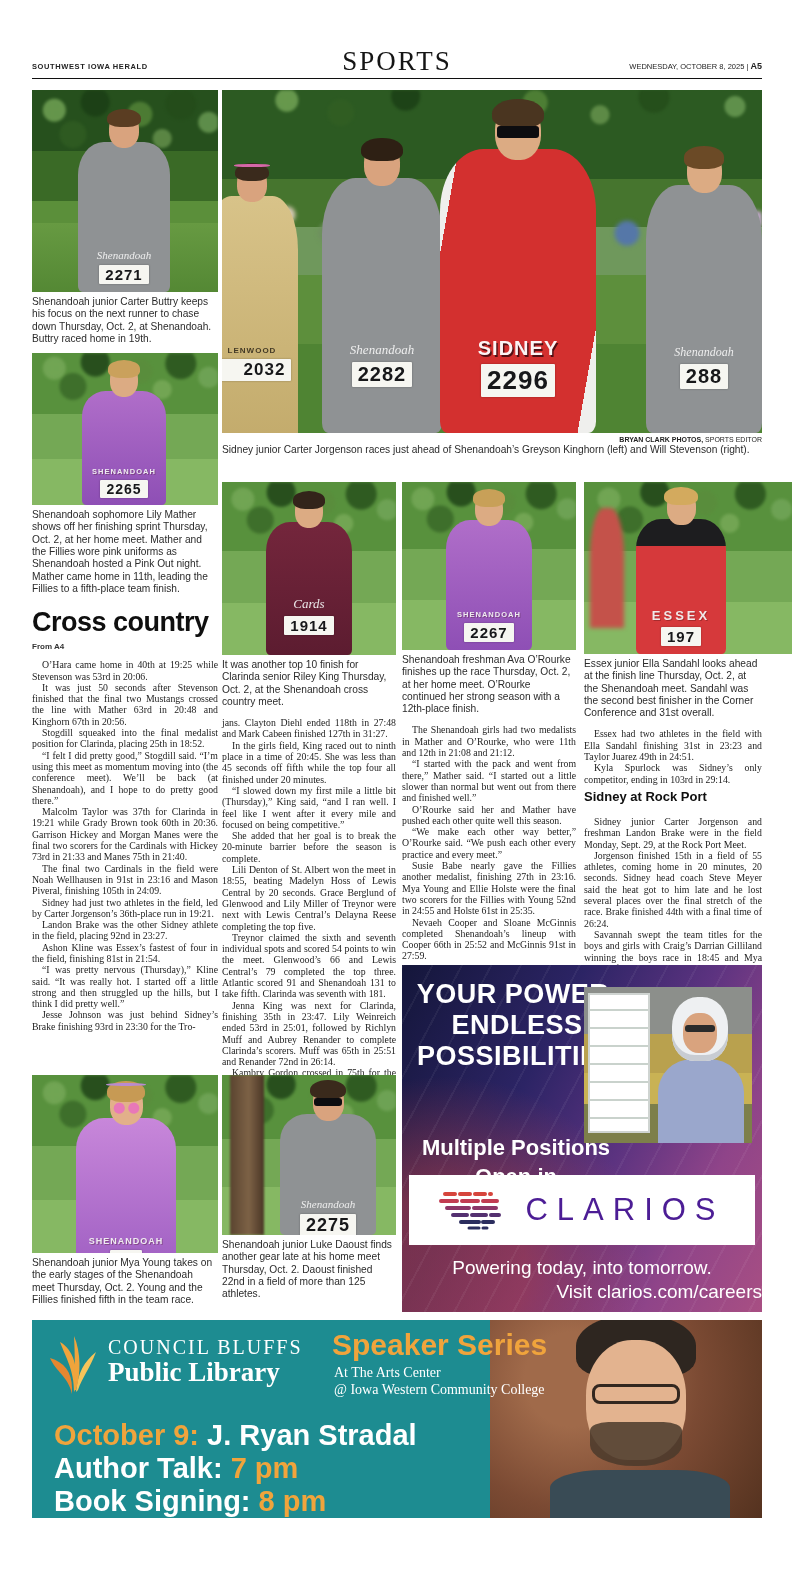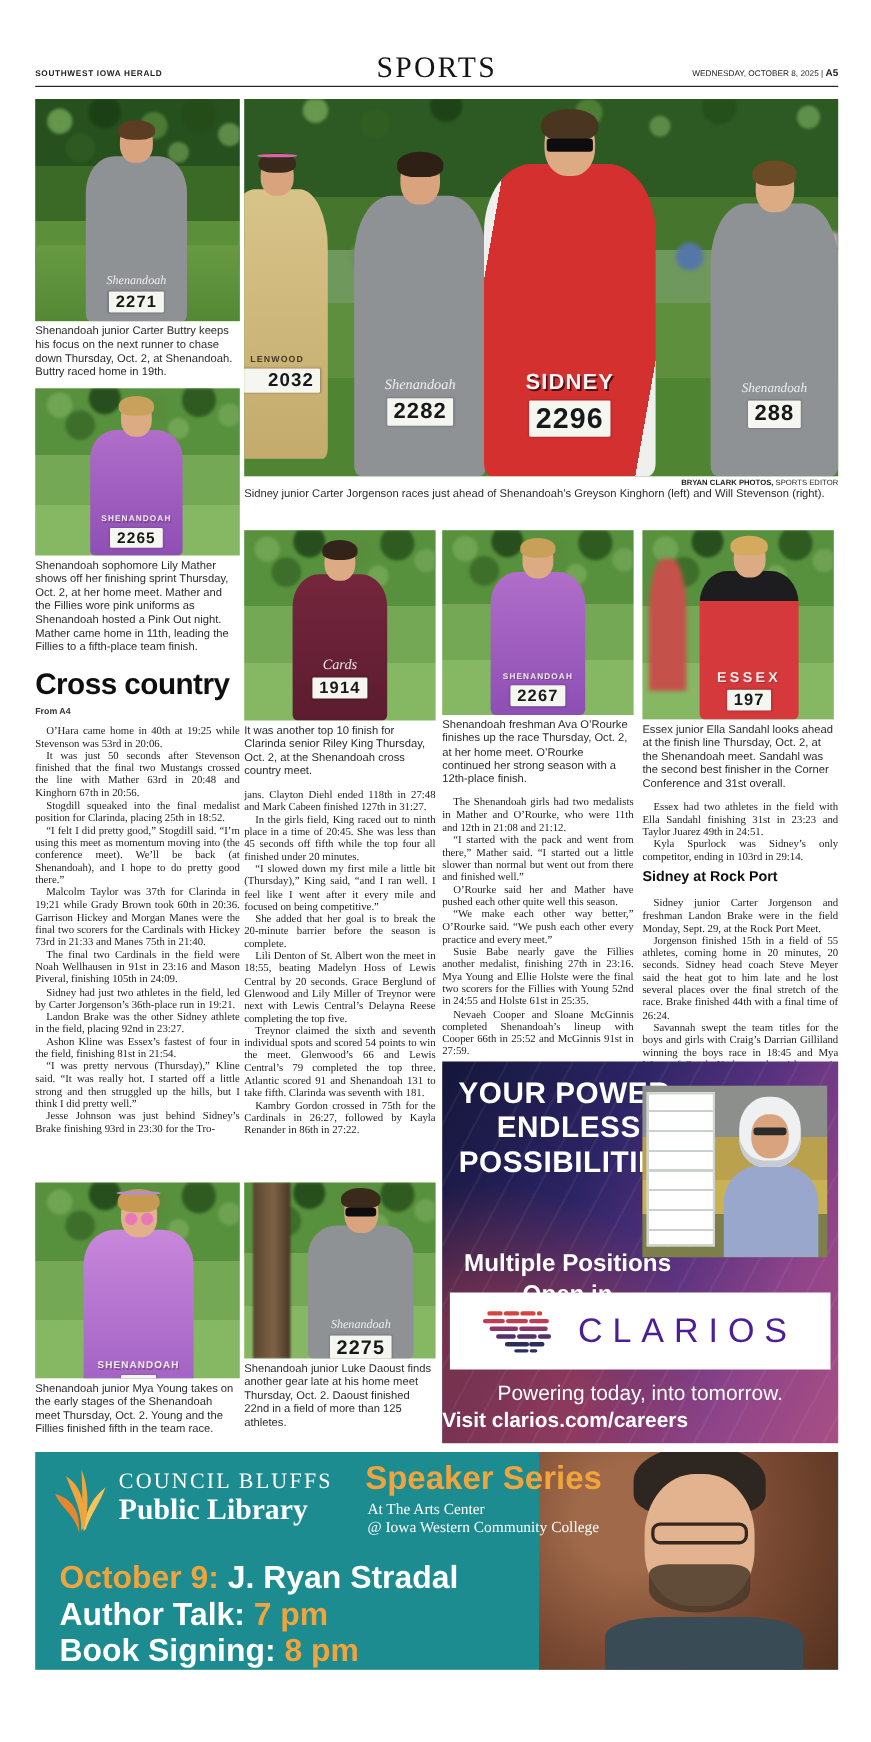--- a/index.html
+++ b/index.html
@@ -96,21 +96,21 @@
   .cl-photo .w-hood{position:absolute;left:88px;top:10px;width:56px;height:64px;background:#eef0f2;
             border-radius:46% 46% 40% 40%;box-shadow:inset 0 -6px 0 #c8ccd2;}
   .cl-photo .w-face{position:absolute;left:99px;top:26px;width:34px;height:40px;background:#d9a37e;border-radius:45%;}
   .cl-photo .w-glasses{position:absolute;left:101px;top:38px;width:30px;height:7px;background:#2b2b2b;border-radius:3px;}
   .cl-photo .w-shirt{position:absolute;left:74px;top:72px;width:86px;height:84px;background:#9aa7cc;
             border-radius:40% 40% 0 0;}
   .cl-logo{position:absolute;left:7px;top:210px;width:346px;height:70px;background:#ffffff;
            display:flex;align-items:center;justify-content:center;gap:12px;}
   .cl-word{color:#4c1d95;font-size:31px;letter-spacing:9px;font-weight:400;}
   .cl-tag{position:absolute;left:0;right:0;top:292px;text-align:center;font-size:19px;font-weight:400;}
-  .cl-cta{position:absolute;left:0;right:0;top:316px;text-align:left;font-size:19px;font-weight:700;}
+  .cl-cta{position:absolute;left:0;right:0;top:316px;text-align:right;font-size:19px;font-weight:400;}
 
   
   .youngfig{position:absolute;left:32px;top:1075px;width:186px;}
   .daoustfig{position:absolute;left:222px;top:1075px;width:174px;}
 
   
   .library{position:absolute;left:32px;top:1320px;width:730px;height:198px;background:#1d8c91;
            font-family:"Liberation Sans",sans-serif;color:#fff;overflow:hidden;}
   .lib-logo{position:absolute;left:16px;top:16px;}
   .lib-org{position:absolute;left:76px;top:16px;font-family:"Liberation Serif",serif;}
@@ -193,21 +193,21 @@
         <p>“I was pretty nervous (Thursday),” Kline said. “It was really hot. I started off a little strong and then struggled up the hills, but I think I did pretty well.”</p>
         <p>Jesse Johnson was just behind Sidney’s Brake finishing 93rd in 23:30 for the Tro-</p>
       </div>
   </div>
 
   <div class="mainfig">
     <div class="photo" style="width:540px;height:343px;background:linear-gradient(#2c5a22 0 26%,#46752e 26% 40%,#6f985c 40% 54%,#5d8f3c 54% 74%,#4f8433 74%);">
       <div class="foliage" style="height:30%;"></div>
       <div class="crowd" style="top:88px;height:92px;"></div>
 
-      <div class="runner" style="left:-16px;top:52px;width:92px;height:275px;">
+      <div class="runner" style="left:-16px;top:76px;width:92px;height:275px;">
         <div class="r-head" style="width:30px;height:36px;--skin:#d9a37e;">
             <div class="r-hair" style="background:#3a2a1c;">
               <div class="r-band"></div>
             </div>
           </div>
         <div class="r-jersey" style="background:linear-gradient(#d8c389,#c3ab6c);padding-bottom:60px;">
           <div class="r-name block" style="font-size:8px;color:#3c3321;text-shadow:none;">LENWOOD</div>
           <div class="r-bib" style="font-size:17px;padding-left:31px;">2032</div>
         </div>
       </div>
@@ -263,20 +263,21 @@
       </div>
     </div>
     <div class="caption">It was another top 10 finish for Clarinda senior Riley King Thursday, Oct. 2, at the Shenandoah cross country meet.</div>
     <div class="body-text cont" style="margin-top:9px;">
         <p>jans. Clayton Diehl ended 118th in 27:48 and Mark Cabeen finished 127th in 31:27.</p>
         <p>In the girls field, King raced out to ninth place in a time of 20:45. She was less than 45 seconds off fifth while the top four all finished under 20 minutes.</p>
         <p>“I slowed down my first mile a little bit (Thursday),” King said, “and I ran well. I feel like I went after it every mile and focused on being competitive.”</p>
         <p>She added that her goal is to break the 20-minute barrier before the season is complete.</p>
         <p>Lili Denton of St. Albert won the meet in 18:55, beating Madelyn Hoss of Lewis Central by 20 seconds. Grace Berglund of Glenwood and Lily Miller of Treynor were next with Lewis Central’s Delayna Reese completing the top five.</p>
         <p>Treynor claimed the sixth and seventh individual spots and scored 54 points to win the meet. Glenwood’s 66 and Lewis Central’s 79 completed the top three. Atlantic scored 91 and Shenandoah 131 to take fifth. Clarinda was seventh with 181.</p>
+        <p>Jenna King was next for Clarinda, finishing 35th in 23:47. Lily Weinreich ended 53rd in 25:01, followed by Richlyn Muff and Aubrey Renander to complete Clarinda’s scorers. Muff was 65th in 25:51 and Renander 72nd in 26:14.</p>
         <p>Kambry Gordon crossed in 75th for the Cardinals in 26:27, followed by Kayla Renander in 86th in 27:22.</p>
       </div>
   </div>
 
   <div class="colpos c3">
     <div class="photo grad-bright" style="width:174px;height:168px;">
       <div class="foliage"></div>
       <div class="runner" style="left:44px;top:10px;width:86px;height:158px;">
         <div class="r-head" style="width:28px;height:34px;--skin:#dcab83;">
             <div class="r-hair" style="background:#c8a058;"></div>
@@ -292,21 +293,21 @@
         <p>The Shenandoah girls had two medalists in Mather and O’Rourke, who were 11th and 12th in 21:08 and 21:12.</p>
         <p>“I started with the pack and went from there,” Mather said. “I started out a little slower than normal but went out from there and finished well.”</p>
         <p>O’Rourke said her and Mather have pushed each other quite well this season.</p>
         <p>“We make each other way better,” O’Rourke said. “We push each other every practice and every meet.”</p>
         <p>Susie Babe nearly gave the Fillies another medalist, finishing 27th in 23:16. Mya Young and Ellie Holste were the final two scorers for the Fillies with Young 52nd in 24:55 and Holste 61st in 25:35.</p>
         <p>Nevaeh Cooper and Sloane McGinnis completed Shenandoah’s lineup with Cooper 66th in 25:52 and McGinnis 91st in 27:59.</p>
       </div>
   </div>
 
   <div class="colpos c4">
-    <div class="photo grad-bright" style="width:174px;height:172px;">
+    <div class="photo grad-bright" style="width:208px;height:172px;">
       <div class="foliage"></div>
       <div style="position:absolute;left:6px;top:26px;width:34px;height:120px;background:#c4524a;border-radius:40% 40% 0 0;filter:blur(2px);"></div>
       <div class="runner" style="left:52px;top:8px;width:90px;height:164px;">
         <div class="r-head" style="width:29px;height:35px;--skin:#dcab83;">
             <div class="r-hair" style="background:#d3aa5e;"></div>
           </div>
         <div class="r-jersey" style="background:linear-gradient(#1d1d1f 0 20%,#d6393b 20%);padding-bottom:8px;">
           <div class="r-name block" style="font-size:13px;letter-spacing:3px;">ESSEX</div>
           <div class="r-bib" style="font-size:15px;">197</div>
         </div>

